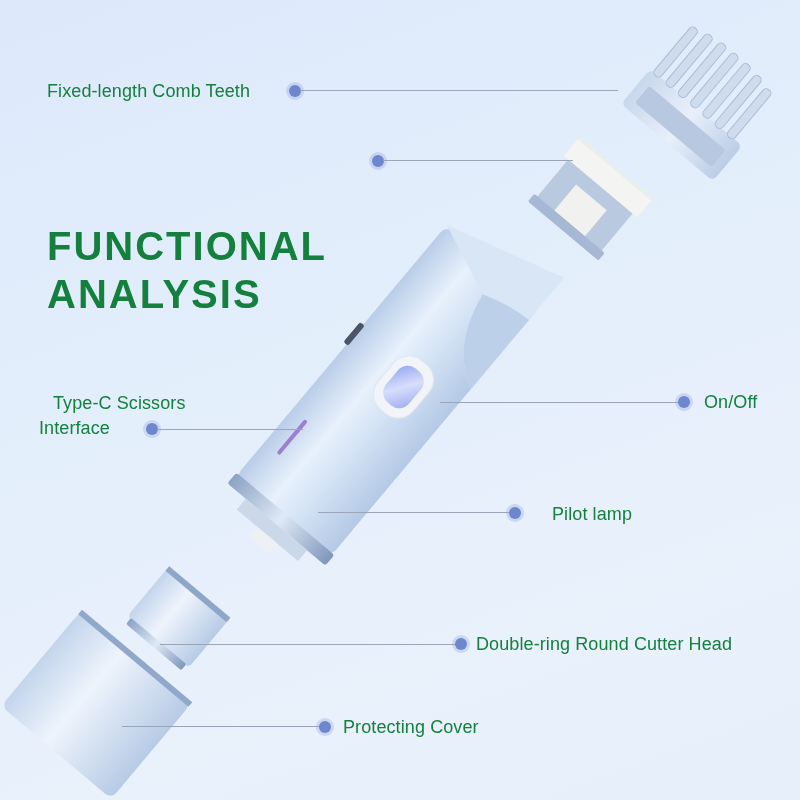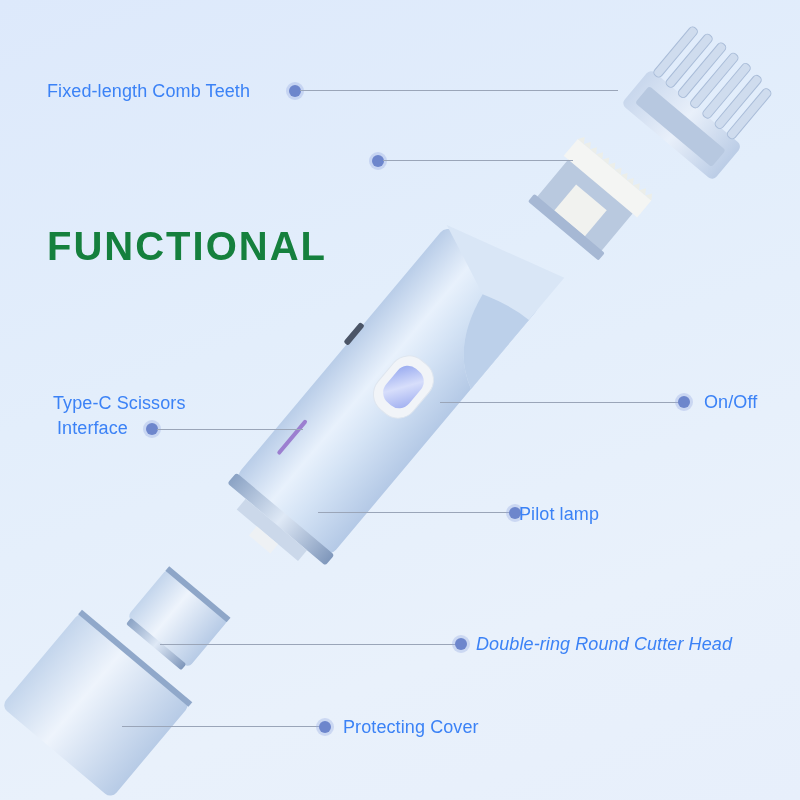--- a/index.html
+++ b/index.html
@@ -4,21 +4,21 @@
   <style>
     html, body { margin: 0; padding: 0; }
     body {
       width: 800px; height: 800px; overflow: hidden; position: relative;
       background: linear-gradient(160deg, #dde9fb 0%, #e3eefb 40%, #e9f1fb 75%, #e7effb 100%);
       font-family: "Liberation Sans", sans-serif;
     }
     .canvas { position: absolute; inset: 0; }
     .art { position: absolute; left: 0; top: 0; width: 800px; height: 800px; }
     .label {
-      position: absolute; color: #3b82f6; font-size: 18px; line-height: 24px;
+      position: absolute; color: #15803d; font-size: 18px; line-height: 24px;
       white-space: nowrap; letter-spacing: 0.1px;
     }
     .title {
       position: absolute; left: 47px; top: 222px;
       color: #15803d; font-weight: bold; font-size: 40px; line-height: 48px;
       letter-spacing: 2px;
     }
     .title span { display: block; }
     .dot {
       position: absolute; width: 12px; height: 12px; border-radius: 50%;
@@ -109,43 +109,44 @@
         <rect x="8" y="-76" width="9" height="68" rx="4"></rect>
         <rect x="24" y="-74" width="9" height="66" rx="4"></rect>
         <rect x="40" y="-70" width="9" height="62" rx="4"></rect>
       </g>
       <rect x="-50" y="4" width="100" height="22" rx="3" fill="#b7c8e0"></rect>
     </g>
   </svg>
 
   <div class="title">
     <span>FUNCTIONAL</span>
+    <span>ANALYSIS</span>
   </div>
 
   <div class="label" style="left:47px; top:79px;">Fixed-length Comb Teeth</div>
   <div class="dot" style="left:295px; top:91px;"></div>
   <div class="leader" style="left:300px; top:90px; width:318px;"></div>
 
   <div class="dot" style="left:378px; top:161px;"></div>
   <div class="leader" style="left:383px; top:160px; width:190px;"></div>
 
   <div class="label" style="left:53px; top:391px;">Type-C Scissors</div>
-  <div class="label" style="left:57px; top:416px;">Interface</div>
+  <div class="label" style="left:39px; top:416px;">Interface</div>
   <div class="dot" style="left:152px; top:429px;"></div>
   <div class="leader" style="left:157px; top:429px; width:146px;"></div>
 
   <div class="leader" style="left:440px; top:402px; width:240px;"></div>
   <div class="dot" style="left:684px; top:402px;"></div>
   <div class="label" style="left:704px; top:390px;">On/Off</div>
 
   <div class="leader" style="left:318px; top:512px; width:196px;"></div>
   <div class="dot" style="left:515px; top:513px;"></div>
-  <div class="label" style="left:519px; top:502px;">Pilot lamp</div>
+  <div class="label" style="left:552px; top:502px;">Pilot lamp</div>
 
   <div class="leader" style="left:160px; top:644px; width:296px;"></div>
   <div class="dot" style="left:461px; top:644px;"></div>
-  <div class="label" style="left:476px; top:632px;font-style:italic;">Double-ring Round Cutter Head</div>
+  <div class="label" style="left:476px; top:632px;">Double-ring Round Cutter Head</div>
 
   <div class="leader" style="left:122px; top:726px; width:200px;"></div>
   <div class="dot" style="left:325px; top:727px;"></div>
   <div class="label" style="left:343px; top:715px;">Protecting Cover</div>
 
 </div>
 
 </body></html>

